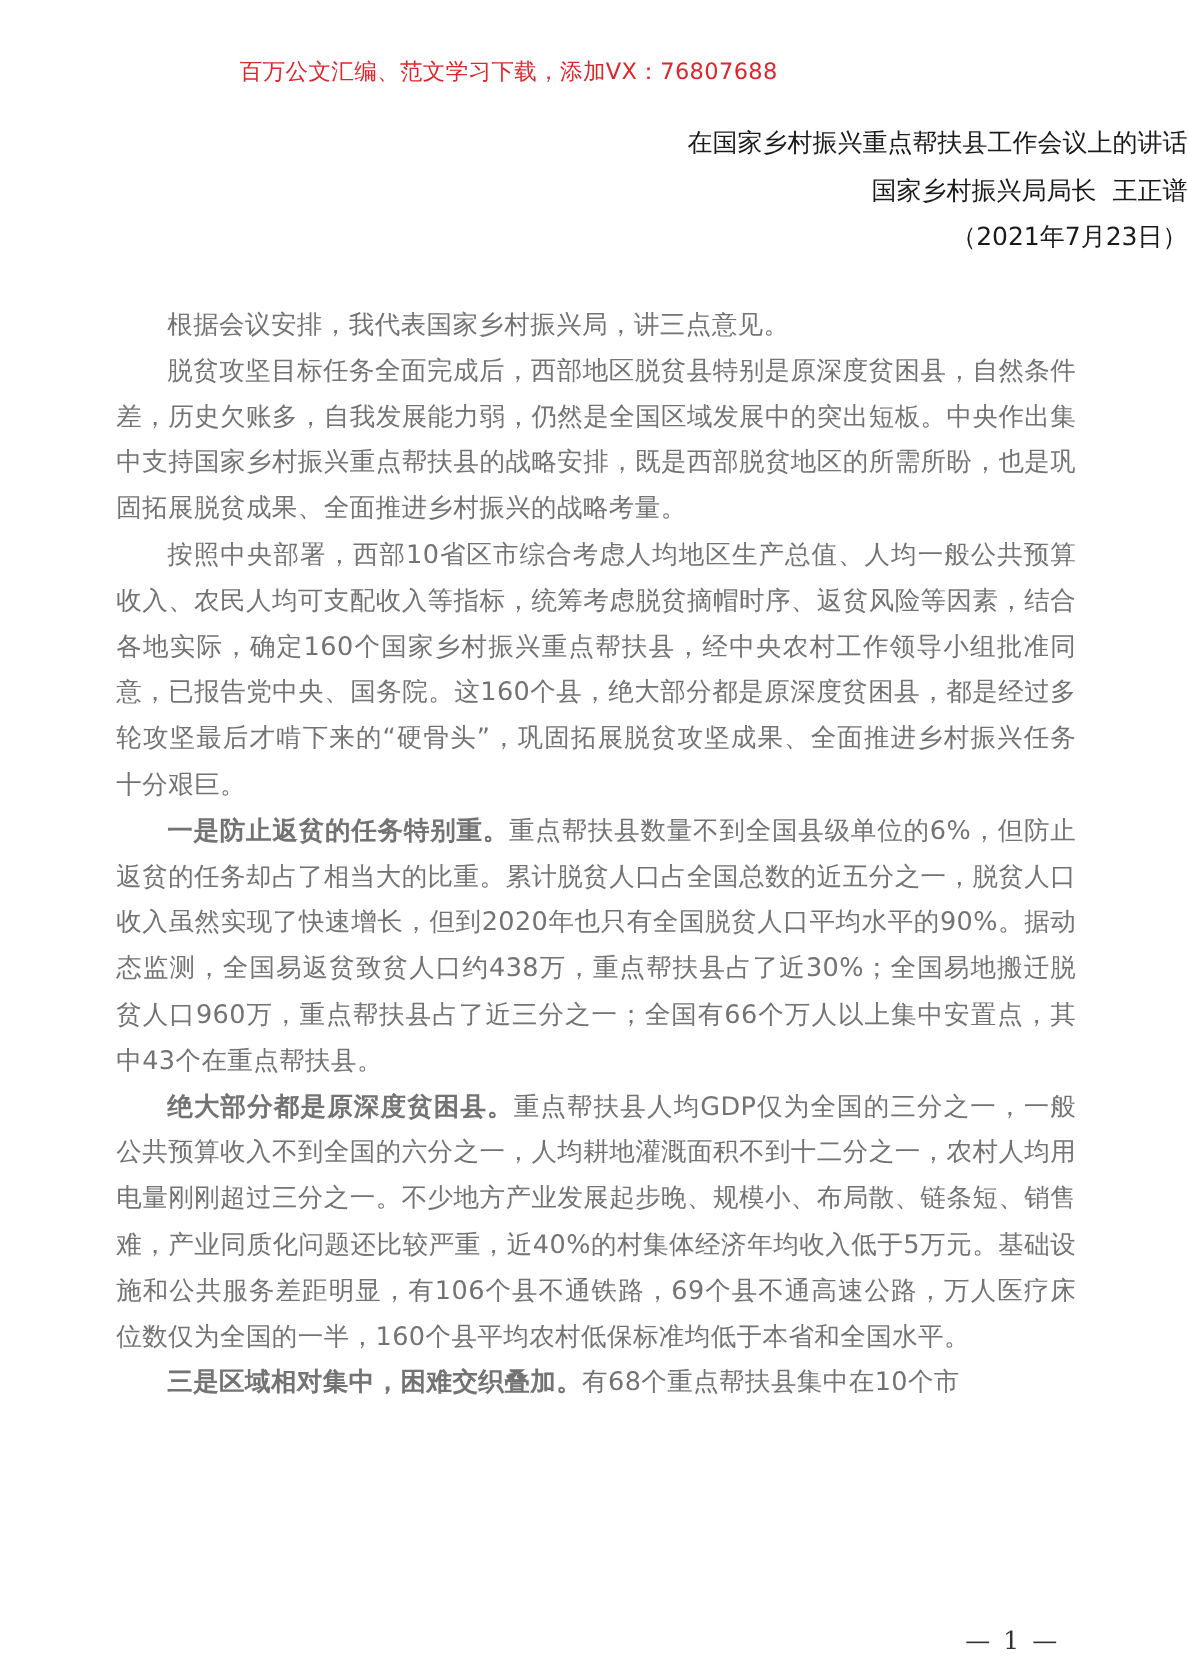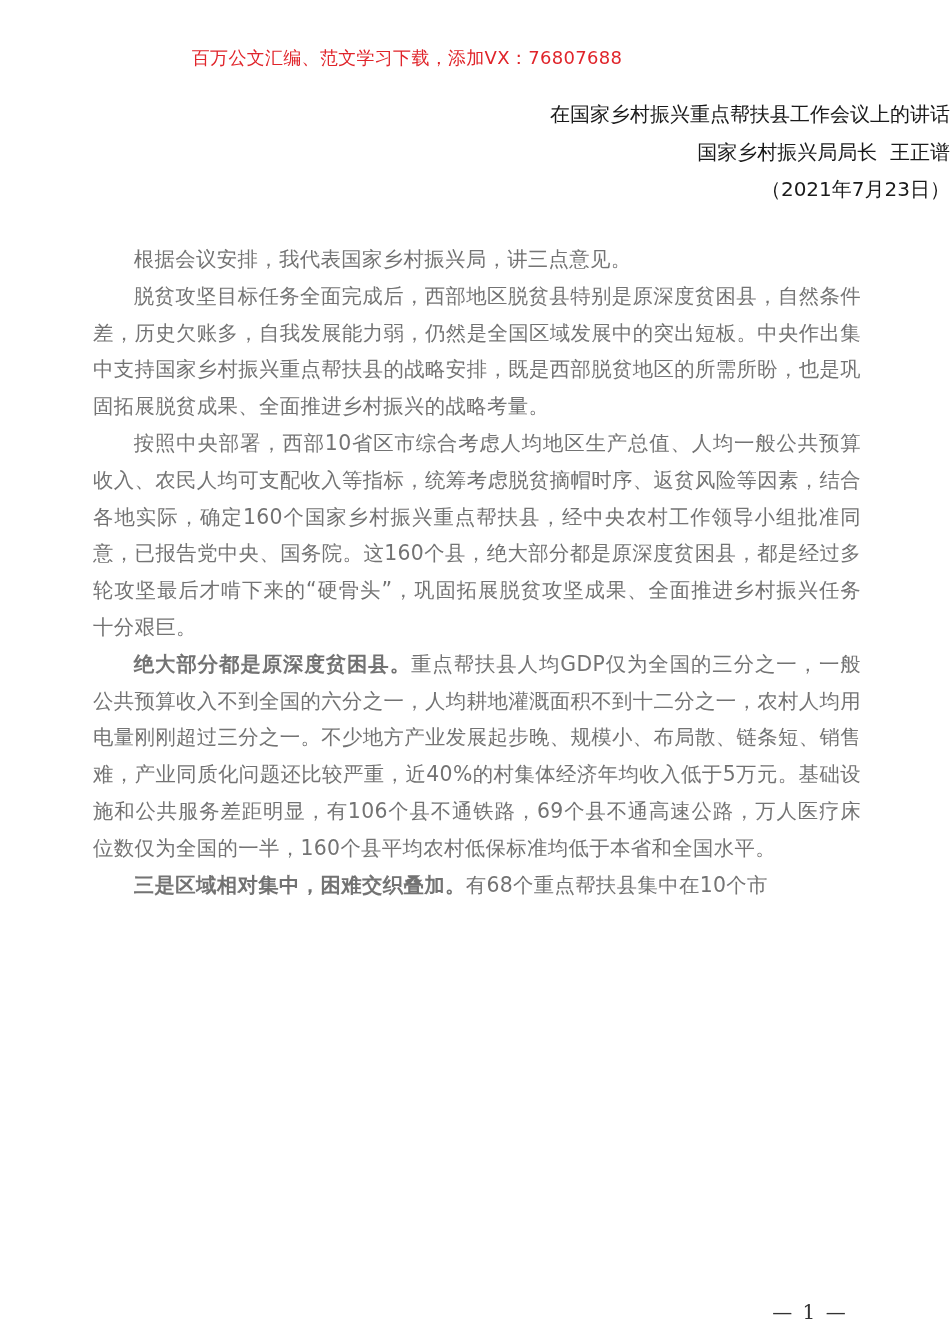--- a/index.html
+++ b/index.html
@@ -83,20 +83,23 @@
   <p>
     <span class="lead"></span><span>根据会议安排，我代表国家乡村振兴局，讲三点意见。</span>
   </p>
   <p>
     <span class="lead"></span><span>脱贫攻坚目标任务全面完成后，西部地区脱贫县特别是原深度贫困县，自然条件差，历史欠账多，自我发展能力弱，仍然是全国区域发展中的突出短板。中央作出集中支持国家乡村振兴重点帮扶县的战略安排，既是西部脱贫地区的所需所盼，也是巩固拓展脱贫成果、全面推进乡村振兴的战略考量。</span>
   </p>
   <p>
     <span class="lead"></span><span>按照中央部署，西部10省区市综合考虑人均地区生产总值、人均一般公共预算收入、农民人均可支配收入等指标，统筹考虑脱贫摘帽时序、返贫风险等因素，结合各地实际，确定160个国家乡村振兴重点帮扶县，经中央农村工作领导小组批准同意，已报告党中央、国务院。这160个县，绝大部分都是原深度贫困县，都是经过多轮攻坚最后才啃下来的“硬骨头”，巩固拓展脱贫攻坚成果、全面推进乡村振兴任务十分艰巨。</span>
   </p>
   <p>
+    <span class="lead">一是防止返贫的任务特别重。</span><span>重点帮扶县数量不到全国县级单位的6%，但防止返贫的任务却占了相当大的比重。累计脱贫人口占全国总数的近五分之一，脱贫人口收入虽然实现了快速增长，但到2020年也只有全国脱贫人口平均水平的90%。据动态监测，全国易返贫致贫人口约438万，重点帮扶县占了近30%；全国易地搬迁脱贫人口960万，重点帮扶县占了近三分之一；全国有66个万人以上集中安置点，其中43个在重点帮扶县。</span>
+  </p>
+  <p>
     <span class="lead">绝大部分都是原深度贫困县。</span><span>重点帮扶县人均GDP仅为全国的三分之一，一般公共预算收入不到全国的六分之一，人均耕地灌溉面积不到十二分之一，农村人均用电量刚刚超过三分之一。不少地方产业发展起步晚、规模小、布局散、链条短、销售难，产业同质化问题还比较严重，近40%的村集体经济年均收入低于5万元。基础设施和公共服务差距明显，有106个县不通铁路，69个县不通高速公路，万人医疗床位数仅为全国的一半，160个县平均农村低保标准均低于本省和全国水平。</span>
   </p>
   <p>
     <span class="lead">三是区域相对集中，困难交织叠加。</span><span>有68个重点帮扶县集中在10个市</span>
   </p>
 </div>
 
 <div class="page-number">— 1 —</div>
 
 </body></html>

